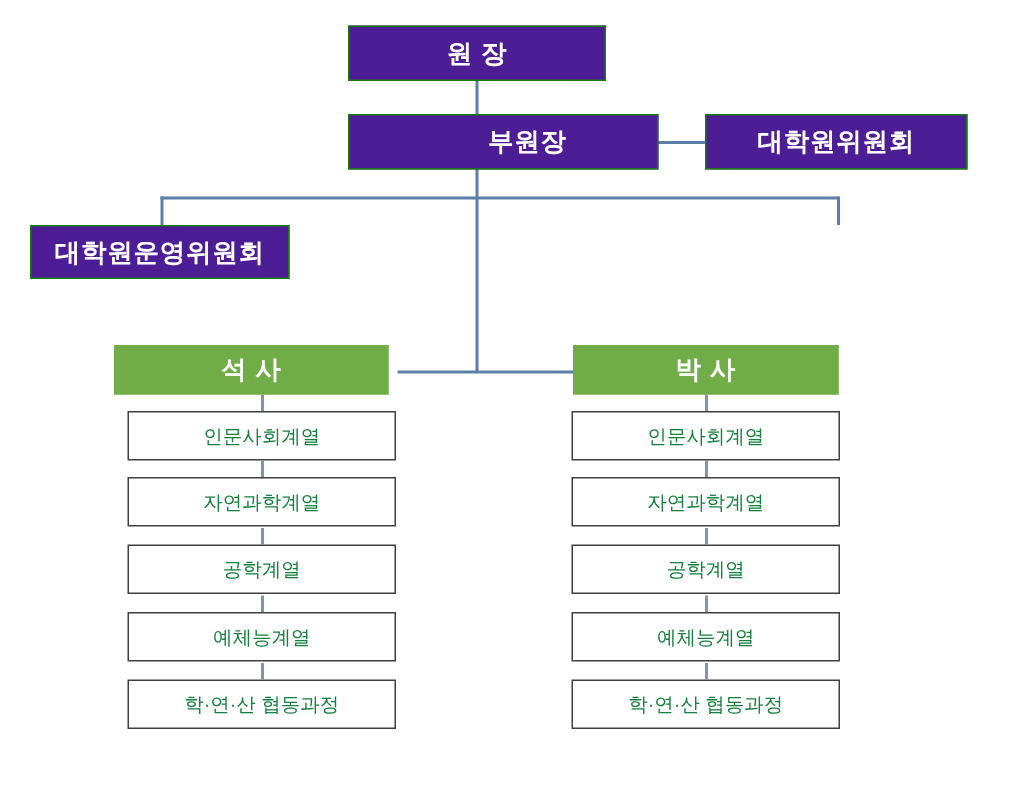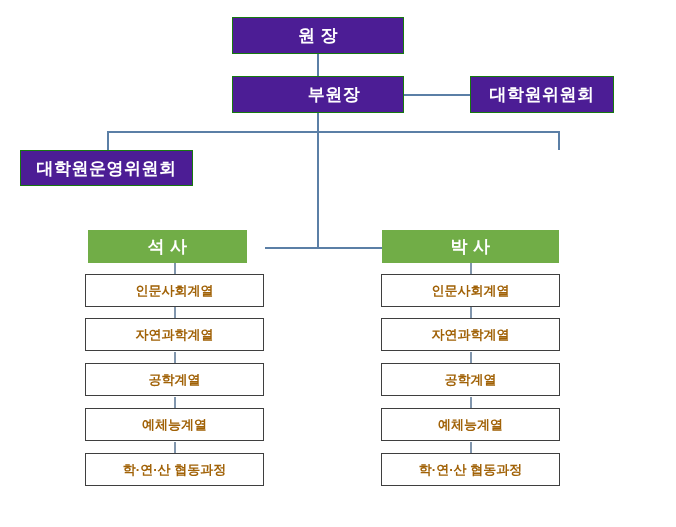--- a/index.html
+++ b/index.html
@@ -47,22 +47,22 @@
     color: #ffffff;
     font-weight: bold;
     font-size: 17px;
     letter-spacing: 0.5px;
     border: 1px solid #71ad47;
   }
 
   
   .node.leaf {
     background: #ffffff;
-    color: #a16207;
-    font-weight: bold;
+    color: #15803d;
+    font-weight: normal;
     font-size: 13px;
     border: 1.6px solid #3f3f3f;
   }
 
   .node-label {
     display: block;
     line-height: 1;
   }
 
   
@@ -106,34 +106,34 @@
   <div class="conn v leafline" style="left:470px; top:263px; height:11px;"></div>
   <div class="conn v leafline" style="left:470px; top:307px; height:11px;"></div>
   <div class="conn v leafline" style="left:470px; top:352px; height:11px;"></div>
   <div class="conn v leafline" style="left:470px; top:397px; height:11px;"></div>
   <div class="conn v leafline" style="left:470px; top:442px; height:11px;"></div>
 
   <div class="node green-dark" style="left:232px; top:17px; width:172px; height:37px;">
     <span class="node-label">원  장</span>
   </div>
 
-  <div class="node green-dark" style="left:232px; top:76px; width:172px; height:37px;padding-left:32px;">
+  <div class="node green-dark" style="left:232px; top:76px; width:207px; height:37px;padding-left:32px;">
     <span class="node-label">부원장</span>
   </div>
 
-  <div class="node green-dark" style="left:470px; top:76px; width:144px; height:37px;">
+  <div class="node green-dark" style="left:470px; top:76px; width:175px; height:37px;">
     <span class="node-label">대학원위원회</span>
   </div>
 
   <div class="node green-dark" style="left:20px; top:150px; width:173px; height:36px;">
     <span class="node-label">대학원운영위원회</span>
   </div>
 
 
-  <div class="node green-light" style="left:88px; top:230px; width:159px; height:33px;">
+  <div class="node green-light" style="left:76px; top:230px; width:183px; height:33px;">
     <span class="node-label">석  사</span>
   </div>
 
   <div class="node green-light" style="left:382px; top:230px; width:177px; height:33px;justify-content:center;">
     <span class="node-label">박  사</span>
   </div>
 
   <div class="node leaf" style="left:85px; top:274px; width:179px; height:33px;">
     <span class="node-label">인문사회계열</span>
   </div>

